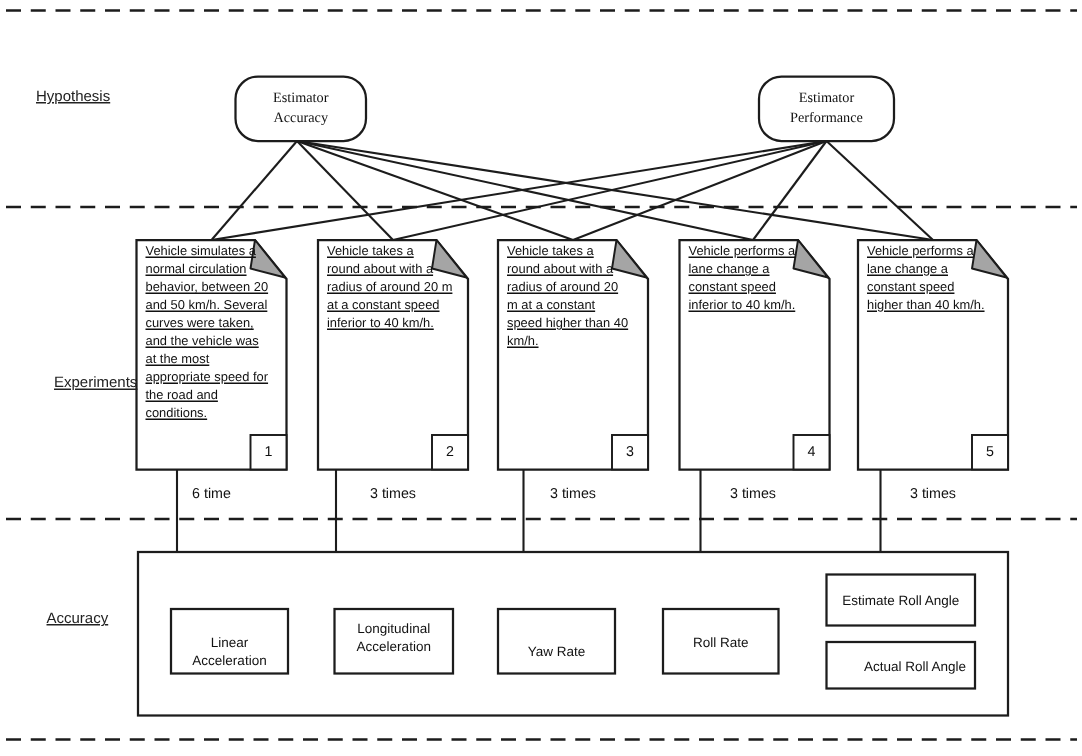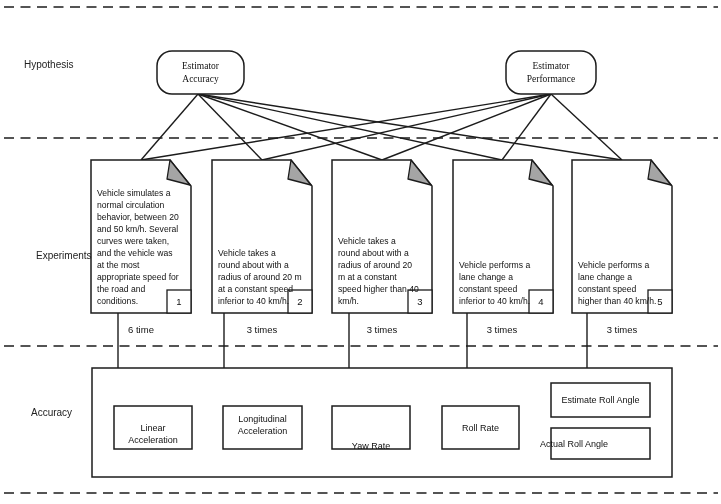--- a/index.html
+++ b/index.html
@@ -3,28 +3,28 @@
 <meta charset="utf-8">
 <style>
   html,body{margin:0;padding:0;background:#fff;}
   #canvas{
     position:relative;width:721px;height:504px;background:#fff;
     font-family:"Liberation Sans","DejaVu Sans",sans-serif;color:#111;
     overflow:hidden;
   }
   #wires{position:absolute;left:0;top:0;width:721px;height:504px;}
   .txt{position:absolute;white-space:pre-line;}
-  .lane-label{font-size:10px;color:#222;}
+  .lane-label{font-size:10px;color:#222;text-decoration:underline;}
   .hyp-text{
     display:flex;align-items:center;justify-content:center;text-align:center;
     font-size:9.5px;line-height:13px;font-family:Liberation Serif, serif;
   }
   .note-text{
-    display:flex;align-items:flex-end;justify-content:flex-start;
-    font-size:8.6px;line-height:12px;text-align:left;
+    display:flex;align-items:flex-start;justify-content:flex-start;
+    font-size:8.6px;line-height:12px;text-align:left;text-decoration:underline;
   }
   .note-text>span{display:block;white-space:pre-line;}
   .badge-num{
     display:flex;align-items:center;justify-content:center;
     font-size:9.5px;
   }
   .runs-label{
     font-size:9.5px;text-align:center;
   }
   .var-text{
@@ -155,18 +155,18 @@
   <div class="txt runs-label" style="left:96px;top:324px;width:90px;">6 time</div>
   <div class="txt runs-label" style="left:217px;top:324px;width:90px;">3 times</div>
   <div class="txt runs-label" style="left:337px;top:324px;width:90px;">3 times</div>
   <div class="txt runs-label" style="left:457px;top:324px;width:90px;">3 times</div>
   <div class="txt runs-label" style="left:577px;top:324px;width:90px;">3 times</div>
 
   <div class="txt var-text" style="left:114px;top:406px;width:78px;height:56px;">Linear
 Acceleration</div>
   <div class="txt var-text" style="left:223px;top:406px;width:79px;height:37px;">Longitudinal
 Acceleration</div>
-  <div class="txt var-text" style="left:332px;top:418px;width:78px;height:55px;text-align:center;">Yaw Rate</div>
+  <div class="txt var-text" style="left:332px;top:406px;width:78px;height:55px;text-align:center;">Yaw Rate</div>
   <div class="txt var-text" style="left:442px;top:406px;width:77px;height:43px;">Roll Rate</div>
   <div class="txt var-text" style="left:551px;top:383px;width:99px;height:34px;">Estimate Roll Angle</div>
-  <div class="txt var-text" style="left:524px;top:428px;width:100px;height:31px;">Actual Roll Angle</div>
+  <div class="txt var-text" style="left:560px;top:428px;width:100px;height:31px;">Actual Roll Angle</div>
 
 </div>
 
 </body></html>

